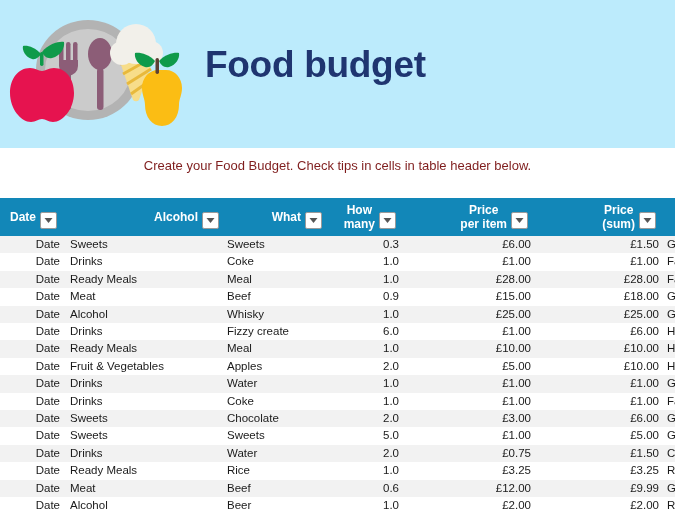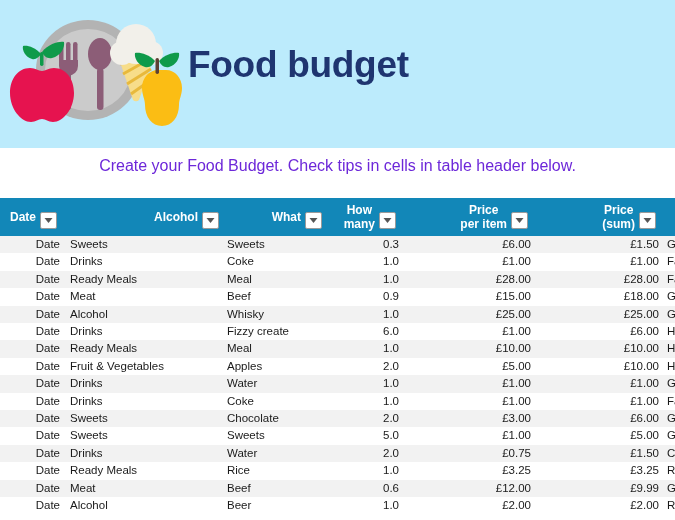--- a/index.html
+++ b/index.html
@@ -30,40 +30,40 @@
   }
   .art {
     position: absolute;
     left: 8px;
     top: 8px;
     width: 190px;
     height: 132px;
   }
   .title {
     position: absolute;
-    left: 188px;
+    left: 205px;
     top: 44px;
     font-size: 37px;
     font-weight: bold;
     color: #1f3570;
     letter-spacing: -0.3px;
     white-space: nowrap;
   }
 
   
   .instructions {
     height: 50px;
     background: #ffffff;
     text-align: center;
     padding-top: 9px;
     box-sizing: border-box;
   }
   .instructions div {
-    font-size: 16px;
-    color: #6d28d9;
+    font-size: 13px;
+    color: #7f1d1d;
     line-height: 17px;
   }
 
   
   table.grid {
     width: 675px;
     border-collapse: collapse;
     table-layout: fixed;
     font-size: 11.5px;
   }

